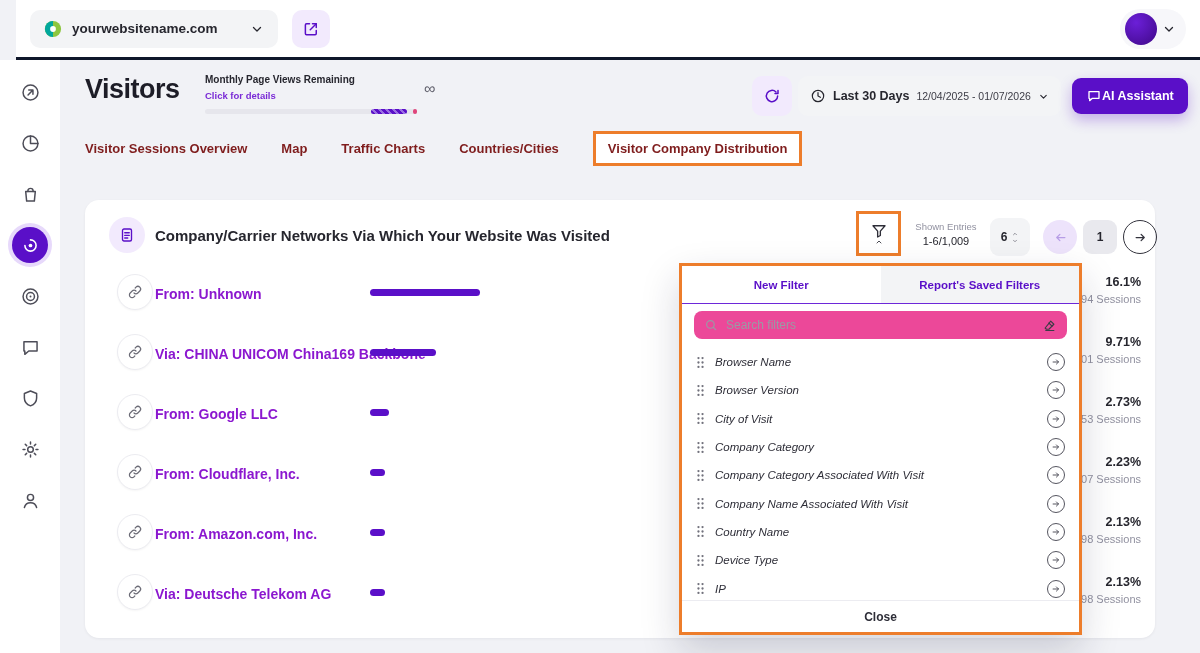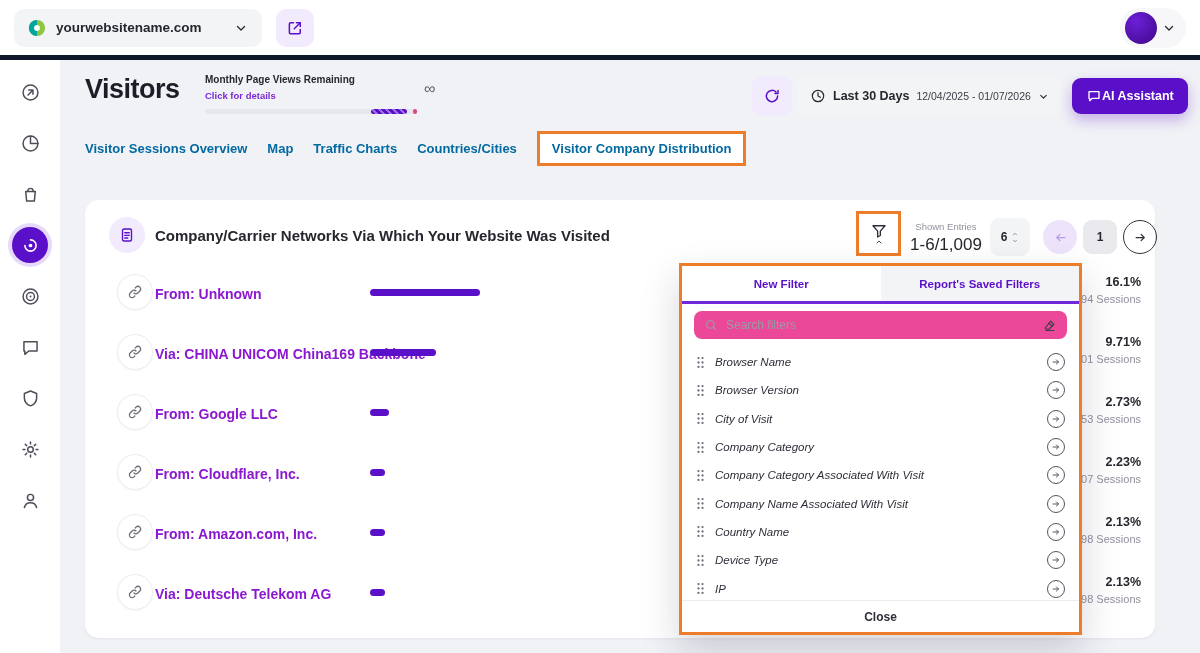--- a/index.html
+++ b/index.html
@@ -6,21 +6,21 @@
     --accent:#5A0FC8; --accent-soft:#F2EAFD; --label-purple:#8B17CF;
     --orange:#ED7D2B; --text-dark:#26262E; --text-gray:#9191A0;
     --pill-gray:#F3F4F6; --tick-pink:#E0457B;
   }
   *{box-sizing:border-box;margin:0;padding:0;}
   body{width:1200px;height:653px;overflow:hidden;font-family:"Liberation Sans",sans-serif;background:#f1f2f6;}
   .app{position:relative;width:1200px;height:653px;background:#f1f2f6;}
   .cc{display:flex;align-items:center;justify-content:center;}
 
   
-  .topbar{position:absolute;top:0;left:0;right:0;height:60px;background:#fff;display:flex;align-items:center;padding:0 14px;z-index:6;border-bottom:5px solid #0f172a;}
+  .topbar{position:absolute;top:0;left:16px;right:0;height:60px;background:#fff;display:flex;align-items:center;padding:0 14px;z-index:6;border-bottom:3px solid #0f172a;}
   .site-pill{display:flex;align-items:center;gap:10px;background:var(--pill-gray);border-radius:10px;height:38px;padding:0 14px;min-width:248px;cursor:pointer;}
   .site-name{font-size:13.5px;font-weight:700;color:var(--text-dark);flex:1;}
   .open-btn{width:38px;height:38px;margin-left:14px;background:var(--accent-soft);border-radius:10px;cursor:pointer;}
   .account{margin-left:auto;display:flex;align-items:center;gap:5px;background:#f7f7fa;border-radius:22px;padding:4px 10px 4px 5px;cursor:pointer;}
   .avatar{width:32px;height:32px;border-radius:50%;background:radial-gradient(circle at 35% 30%,#6b1fd8,#3f0887);}
 
   
   .sidebar{position:absolute;top:60px;left:0;bottom:0;width:60px;background:#fff;display:flex;flex-direction:column;align-items:center;padding-top:14px;gap:15px;z-index:5;}
   .side-btn{width:36px;height:36px;border-radius:50%;color:#4d4d58;cursor:pointer;flex:0 0 auto;}
   .side-btn.active{background:var(--accent);color:#fff;box-shadow:0 0 0 4px #e7d9fb;}
@@ -34,54 +34,54 @@
   .quota-fill{position:absolute;right:10px;top:0;width:36px;height:5px;border-radius:3px;background:repeating-linear-gradient(45deg,var(--accent) 0 3px,#9a6fe2 3px 5px);}
   .quota-tick{position:absolute;right:0;top:0;width:4px;height:5px;border-radius:2px;background:var(--tick-pink);}
   .quota-inf{position:absolute;left:424px;top:80px;font-size:16px;color:#5f5f6b;}
   .refresh-btn{position:absolute;left:752px;top:76px;width:40px;height:40px;border-radius:10px;background:var(--accent-soft);color:var(--accent);cursor:pointer;}
   .date-pill{position:absolute;left:798px;top:76px;height:40px;background:var(--pill-gray);border-radius:10px;display:flex;align-items:center;gap:7px;padding:0 12px;cursor:pointer;color:var(--text-dark);}
   .date-main{font-size:12.5px;font-weight:700;}
   .date-range{font-size:10.5px;color:#3c3c46;}
   .ai-btn{position:absolute;left:1072px;top:78px;height:36px;border-radius:9px;background:var(--accent);color:#fff;display:flex;align-items:center;padding:0 14px;font-size:12.5px;font-weight:700;cursor:pointer;box-shadow:0 6px 14px rgba(90,15,200,.3);}
 
   
-  .tabs{position:absolute;left:85px;top:131px;height:34px;display:flex;align-items:center;gap:20px;font-size:13px;font-weight:600;color:#0369a1;}
+  .tabs{position:absolute;left:85px;top:131px;height:34px;display:flex;align-items:center;gap:34px;font-size:13px;font-weight:600;color:#7f1d1d;}
   .tab{cursor:pointer;white-space:nowrap;}
   .tab.annot{border:3px solid var(--orange);background:#fff;padding:7px 12px;}
 
   
   .card{position:absolute;left:85px;top:200px;width:1070px;height:438px;background:#fff;border-radius:14px;box-shadow:0 1px 3px rgba(20,20,40,.06);z-index:1;}
   .card-icon{position:absolute;left:24px;top:17px;width:36px;height:36px;border-radius:50%;background:var(--accent-soft);color:var(--accent);}
   .card-title{position:absolute;left:70px;top:27px;font-size:15px;font-weight:700;color:var(--text-dark);}
   .funnel-annot{position:absolute;left:771px;top:11px;width:45px;height:45px;border:3px solid var(--orange);display:flex;flex-direction:column;align-items:center;justify-content:center;gap:0;background:#fff;}
   .funnel-btn{color:#2e2e38;cursor:pointer;display:flex;flex-direction:column;align-items:center;}
   .entries{position:absolute;left:820px;top:21px;width:82px;text-align:center;}
   .entries-label{font-size:9.5px;color:var(--text-gray);}
-  .entries-value{font-size:17px;color:var(--text-dark);margin-top:3px;}
+  .entries-value{font-size:11px;color:var(--text-dark);margin-top:3px;}
   .page-size{position:absolute;left:905px;top:18px;width:40px;height:38px;background:var(--pill-gray);border-radius:9px;gap:4px;cursor:pointer;}
   .page-size .num{font-size:12px;font-weight:700;color:var(--text-dark);}
   .spin{display:flex;flex-direction:column;gap:1px;color:#71717c;}
   .pager-prev{position:absolute;left:958px;top:20px;width:34px;height:34px;border-radius:50%;background:#ede3fb;color:#b79de6;cursor:pointer;}
   .pager-page{position:absolute;left:998px;top:20px;width:34px;height:34px;border-radius:9px;background:#e9e9ee;font-size:12px;font-weight:600;color:var(--text-dark);cursor:pointer;}
   .pager-next{position:absolute;left:1038px;top:20px;width:34px;height:34px;border-radius:50%;border:1.6px solid #33333d;color:#33333d;cursor:pointer;}
 
   
   .rows{position:absolute;left:0;top:62px;right:0;}
   .vrow{height:60px;position:relative;}
   .vrow-icon{position:absolute;left:32px;top:12px;width:36px;height:36px;border:1px solid #ececf1;border-radius:50%;background:#fff;color:#6b6b76;box-shadow:0 1px 2px rgba(0,0,0,.04);}
   .vrow-label{position:absolute;left:70px;top:24px;font-size:14px;font-weight:700;color:var(--label-purple);white-space:nowrap;}
   .vrow-bar{position:absolute;left:285px;top:27px;height:7px;border-radius:4px;background:var(--accent);}
   .vrow-stats{position:absolute;right:14px;top:13px;text-align:right;}
   .vrow-pct{font-size:12.5px;font-weight:700;color:var(--text-dark);}
   .vrow-sess{font-size:11px;color:var(--text-gray);margin-top:4px;white-space:nowrap;}
 
   
   .panel-annot{position:absolute;left:679px;top:263px;width:403px;height:372px;border:3px solid var(--orange);z-index:20;background:#fff;box-shadow:0 16px 36px rgba(25,25,60,.18);}
   .panel{width:100%;height:100%;display:flex;flex-direction:column;}
-  .panel-tabs{display:flex;flex:0 0 38px;border-bottom:3px solid #6d28d9;}
+  .panel-tabs{display:flex;flex:0 0 38px;border-bottom:1px solid #6d28d9;}
   .ptab{flex:1;display:flex;align-items:center;justify-content:center;font-size:11.5px;font-weight:700;color:var(--accent);cursor:pointer;}
   .ptab.inactive{background:var(--pill-gray);}
   .panel-search{flex:0 0 42px;display:flex;align-items:center;padding:0 12px;}
   .search-pill{flex:1;height:28px;background:#ec4899;border-radius:8px;display:flex;align-items:center;gap:8px;padding:0 10px;}
   .search-pill input{flex:1;border:none;outline:none;background:transparent;font-size:12px;color:#3c3c46;font-family:"Liberation Sans",sans-serif;}
   .search-pill input::placeholder{color:#9a9aa5;}
   .eraser{color:#3c3c46;cursor:pointer;margin-left:8px;display:flex;}
   .panel-list{flex:1;overflow:hidden;padding-top:2px;}
   .p-item{height:28.3px;display:flex;align-items:center;gap:10px;padding:0 14px;cursor:pointer;font-style:italic;}
   .p-handle{color:#71717c;display:flex;cursor:grab;}

